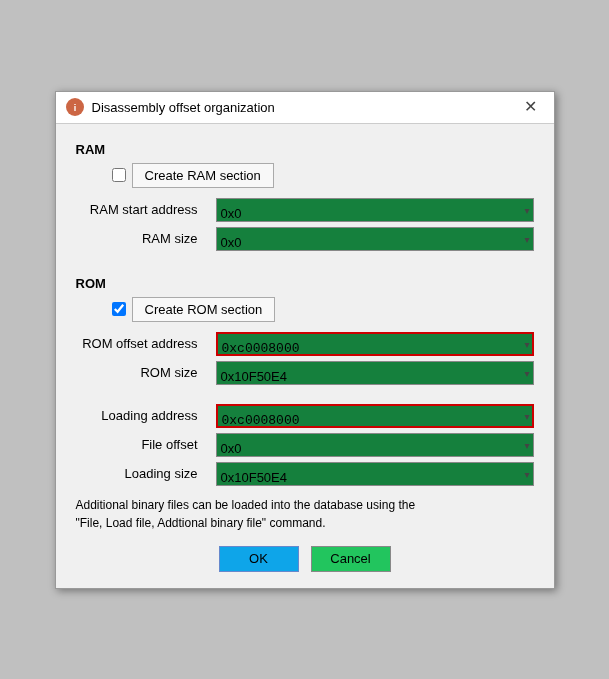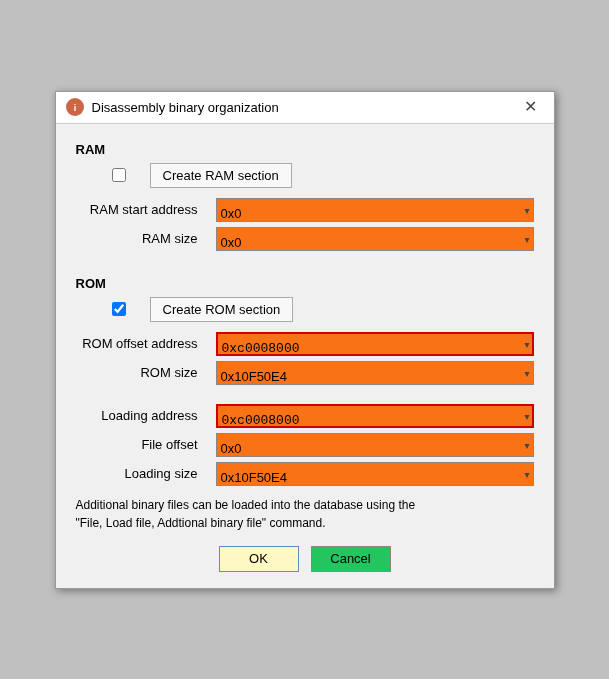--- a/index.html
+++ b/index.html
@@ -66,21 +66,21 @@
     .section-label {
       font-size: 13px;
       font-weight: bold;
       color: #000;
       margin-bottom: 6px;
       margin-top: 6px;
     }
     .checkbox-row {
       display: flex;
       align-items: center;
-      gap: 24px;
+      gap: 6px;
       margin-bottom: 10px;
       margin-left: 6px;
       padding-left: 30px;
     }
     .checkbox-row input[type="checkbox"] {
       width: 14px;
       height: 14px;
       cursor: pointer;
     }
     .checkbox-label {
@@ -105,21 +105,21 @@
     .select-wrapper {
       flex: 1;
       position: relative;
       display: flex;
       align-items: center;
     }
     .select-wrapper select {
       width: 100%;
       height: 24px;
       border: 1px solid #888;
-      background: #f97316;
+      background: #15803d;
       font-size: 13px;
       padding: 7px 20px 0 4px;
       appearance: none;
       -webkit-appearance: none;
       cursor: pointer;
     }
     .select-wrapper.highlighted select {
       border: 2px solid #cc0000;
       outline: none;
       font-family: Liberation Mono, monospace;
@@ -151,36 +151,36 @@
     }
     .btn {
       width: 80px;
       height: 26px;
       border: 1px solid #888;
       background: #22c55e;
       font-size: 13px;
       cursor: pointer;
       color: #000;
     }
-    .btn-ok { background: #fef9c3; border-color: #6688cc; }
+    .btn-ok { background: #0ea5e9; border-color: #6688cc; }
   </style>
 </head>
 <body>
 
 <div class="dialog">
 
   <div class="title-bar">
     <div class="title-bar-left">
       <div class="title-icon">
         <svg width="14" height="14" viewBox="0 0 14 14">
           <circle cx="7" cy="7" r="6" fill="#cc6644"></circle>
           <text x="7" y="11" text-anchor="middle" fill="white" font-size="9" font-weight="bold">i</text>
         </svg>
       </div>
-      <span class="title-text">Disassembly binary organization</span>
+      <span class="title-text">Disassembly offset organization</span>
     </div>
     <button class="close-btn">✕</button>
   </div>
 
   <div class="content">
 
     <div>
       <div class="section-label">RAM</div>
       <div class="checkbox-row">
         <input type="checkbox" id="ram-chk" style="">

